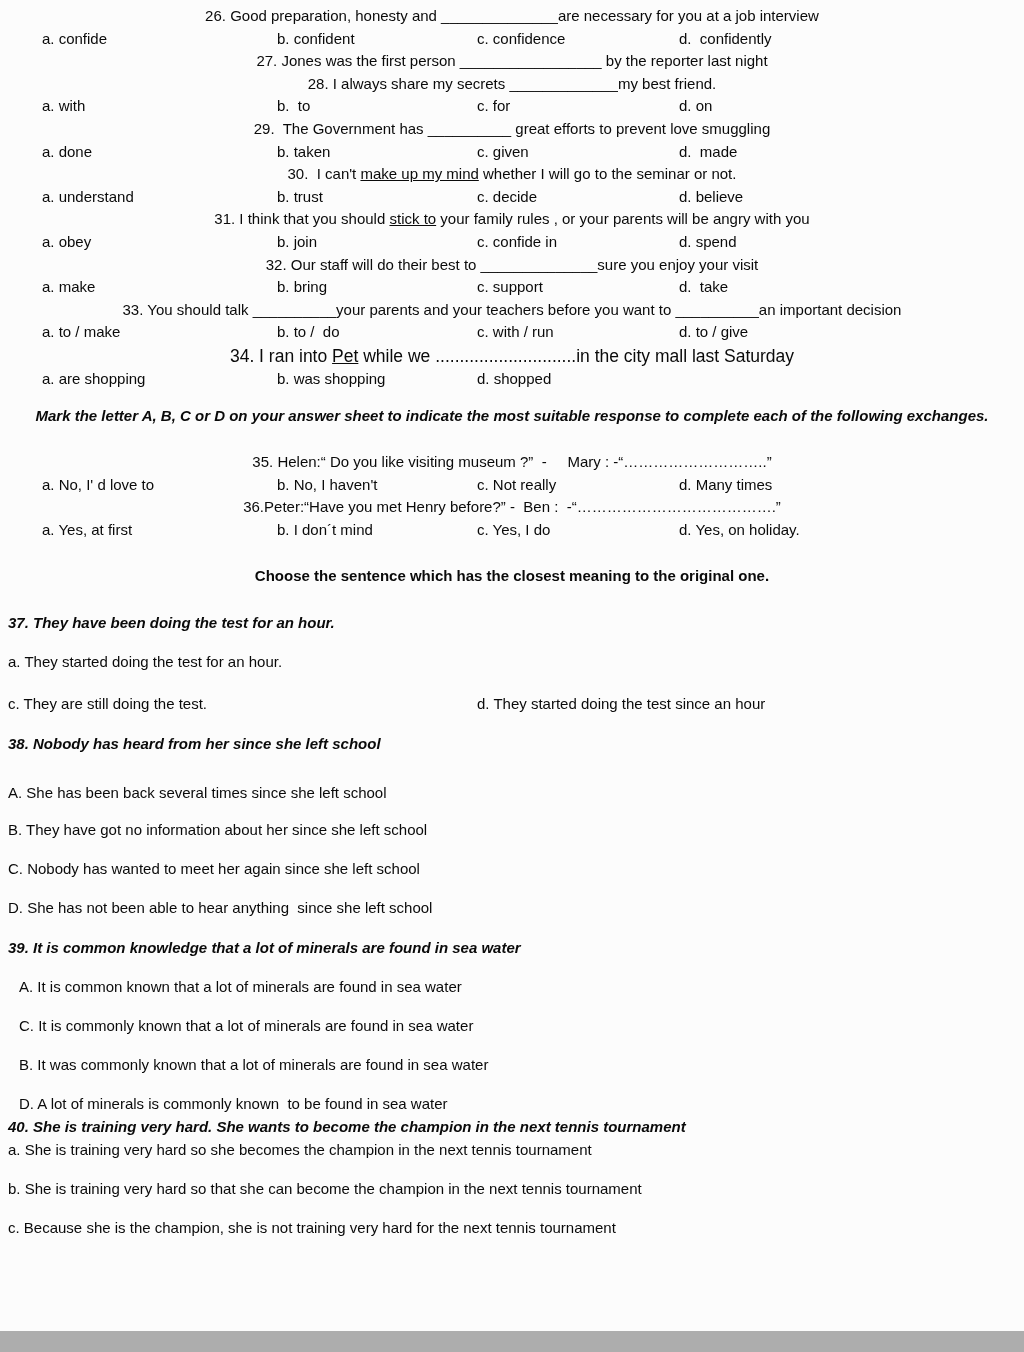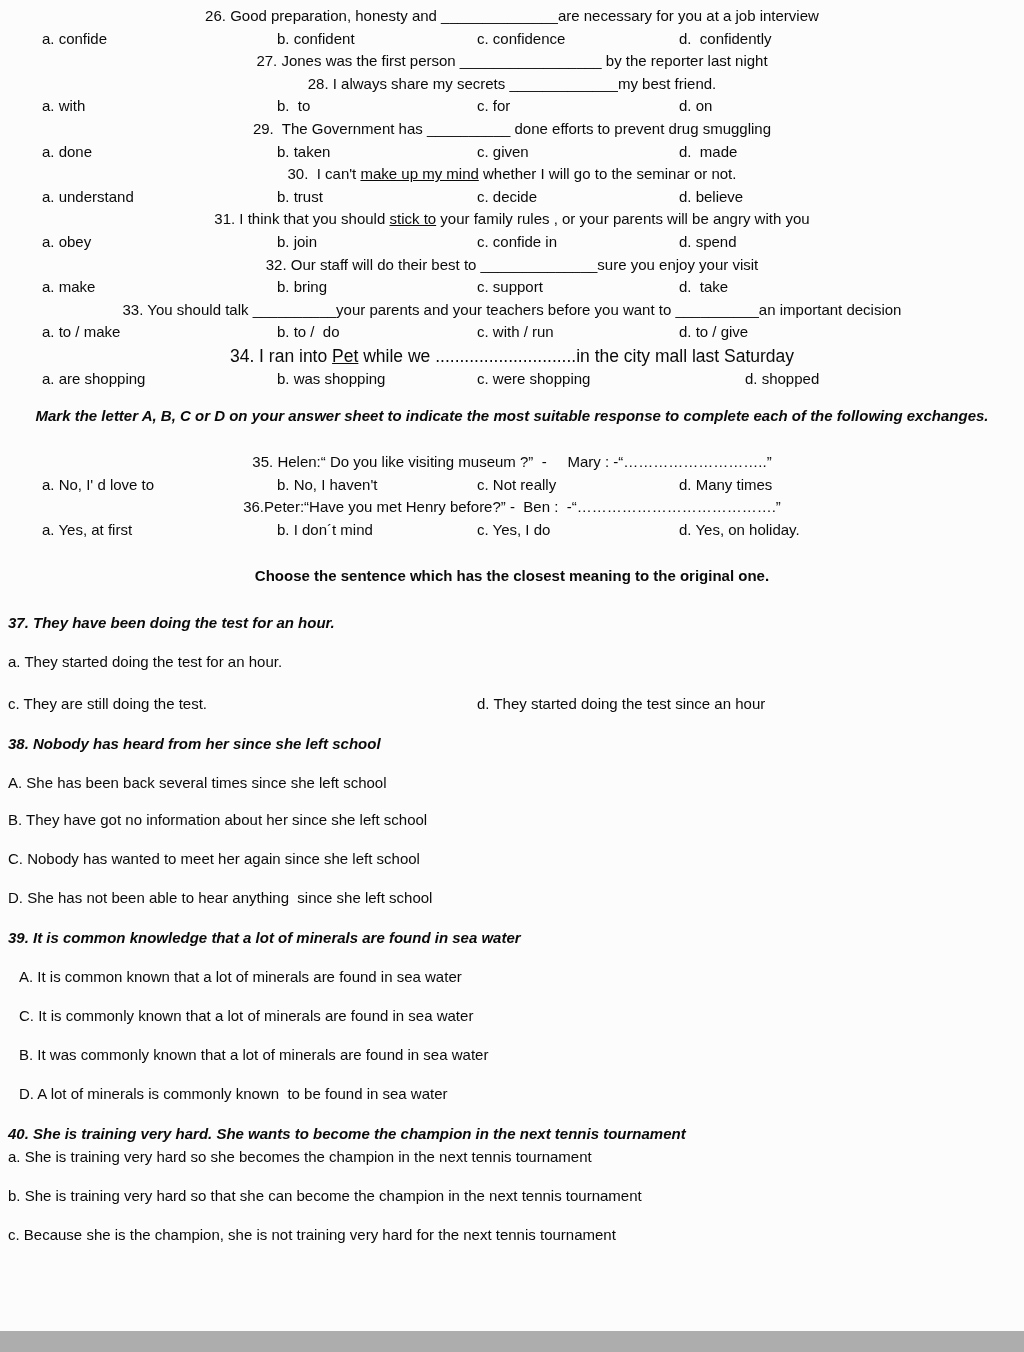--- a/index.html
+++ b/index.html
@@ -41,21 +41,21 @@
     <div class="line"><span>27.</span><span> Jones was the first person _________________ by the reporter last night</span><span class="u"></span><span></span></div>
 
     <div class="line"><span>28.</span><span> I always share my secrets _____________my best friend.</span><span class="u"></span><span></span></div>
     <div class="opts">
         <span>a. with</span>
         <span>b.  to</span>
         <span>c. for</span>
         <span>d. on</span>
       </div>
 
-    <div class="line"><span>29.</span><span>  The Government has __________ done efforts to prevent drug smuggling</span><span class="u"></span><span></span></div>
+    <div class="line"><span>29.</span><span>  The Government has __________ great efforts to prevent love smuggling</span><span class="u"></span><span></span></div>
     <div class="opts">
         <span>a. done</span>
         <span>b. taken</span>
         <span>c. given</span>
         <span>d.  made</span>
       </div>
 
     <div class="line"><span>30.</span><span>  I can't </span><span class="u">make up my mind</span><span> whether I will go to the seminar or not.</span></div>
     <div class="opts">
         <span>a. understand</span>
@@ -85,21 +85,20 @@
         <span>a. to / make</span>
         <span>b. to /  do</span>
         <span>c. with / run</span>
         <span>d. to / give</span>
       </div>
 
     <div class="line big"><span>34.</span><span> I ran into </span><span class="u">Pet</span><span> while we .............................in the city mall last Saturday</span></div>
     <div class="opts wide-d">
         <span>a. are shopping</span>
         <span>b. was shopping</span>
-        <span>c. were shopping</span>
         <span>d. shopped</span>
       </div>
 
   </div>
 
   <div class="line bi" style="margin-top:14px">Mark the letter A, B, C or D on your answer sheet to indicate the most suitable response to complete each of the following exchanges.</div>
 
   <div style="margin-top:24px">
 
     <div class="line"><span>35.</span><span> Helen:“ Do you like visiting museum ?”  -     Mary : -“………………………..”</span></div>
@@ -127,32 +126,32 @@
     <div class="rw bi" style="margin-top:23px">37. They have been doing the test for an hour.</div>
     <div class="rw2" style="margin-top:16px">
         <span>a. They started doing the test for an hour.</span>
       </div>
     <div class="rw2" style="margin-top:19px">
         <span>c. They are still doing the test.</span>
         <span>d. They started doing the test since an hour</span>
       </div>
 
     <div class="rw bi" style="margin-top:17px">38. Nobody has heard from her since she left school</div>
-    <div class="rw" style="margin-top:16px">A. She has been back several times since she left school</div>
+    <div class="rw" style="margin-top:26px">A. She has been back several times since she left school</div>
     <div class="rw" style="margin-top:14px">B. They have got no information about her since she left school</div>
     <div class="rw" style="margin-top:16px">C. Nobody has wanted to meet her again since she left school</div>
     <div class="rw" style="margin-top:16px">D. She has not been able to hear anything  since she left school</div>
 
     <div class="rw bi" style="margin-top:17px">39. It is common knowledge that a lot of minerals are found in sea water</div>
     <div class="rw indent" style="margin-top:16px">A. It is common known that a lot of minerals are found in sea water</div>
     <div class="rw indent" style="margin-top:16px">C. It is commonly known that a lot of minerals are found in sea water</div>
     <div class="rw indent" style="margin-top:16px">B. It was commonly known that a lot of minerals are found in sea water</div>
     <div class="rw indent" style="margin-top:16px">D. A lot of minerals is commonly known  to be found in sea water</div>
 
-    <div class="rw bi" style="margin-top:17px">40. She is training very hard. She wants to become the champion in the next tennis tournament</div>
+    <div class="rw bi" style="">40. She is training very hard. She wants to become the champion in the next tennis tournament</div>
     <div class="rw" style="margin-top:0">a. She is training very hard so she becomes the champion in the next tennis tournament</div>
     <div class="rw" style="margin-top:16px">b. She is training very hard so that she can become the champion in the next tennis tournament</div>
     <div class="rw" style="margin-top:16px">c. Because she is the champion, she is not training very hard for the next tennis tournament</div>
 
   </div>
 
 </div>
 
 <div class="bottom-bar"></div>
 

